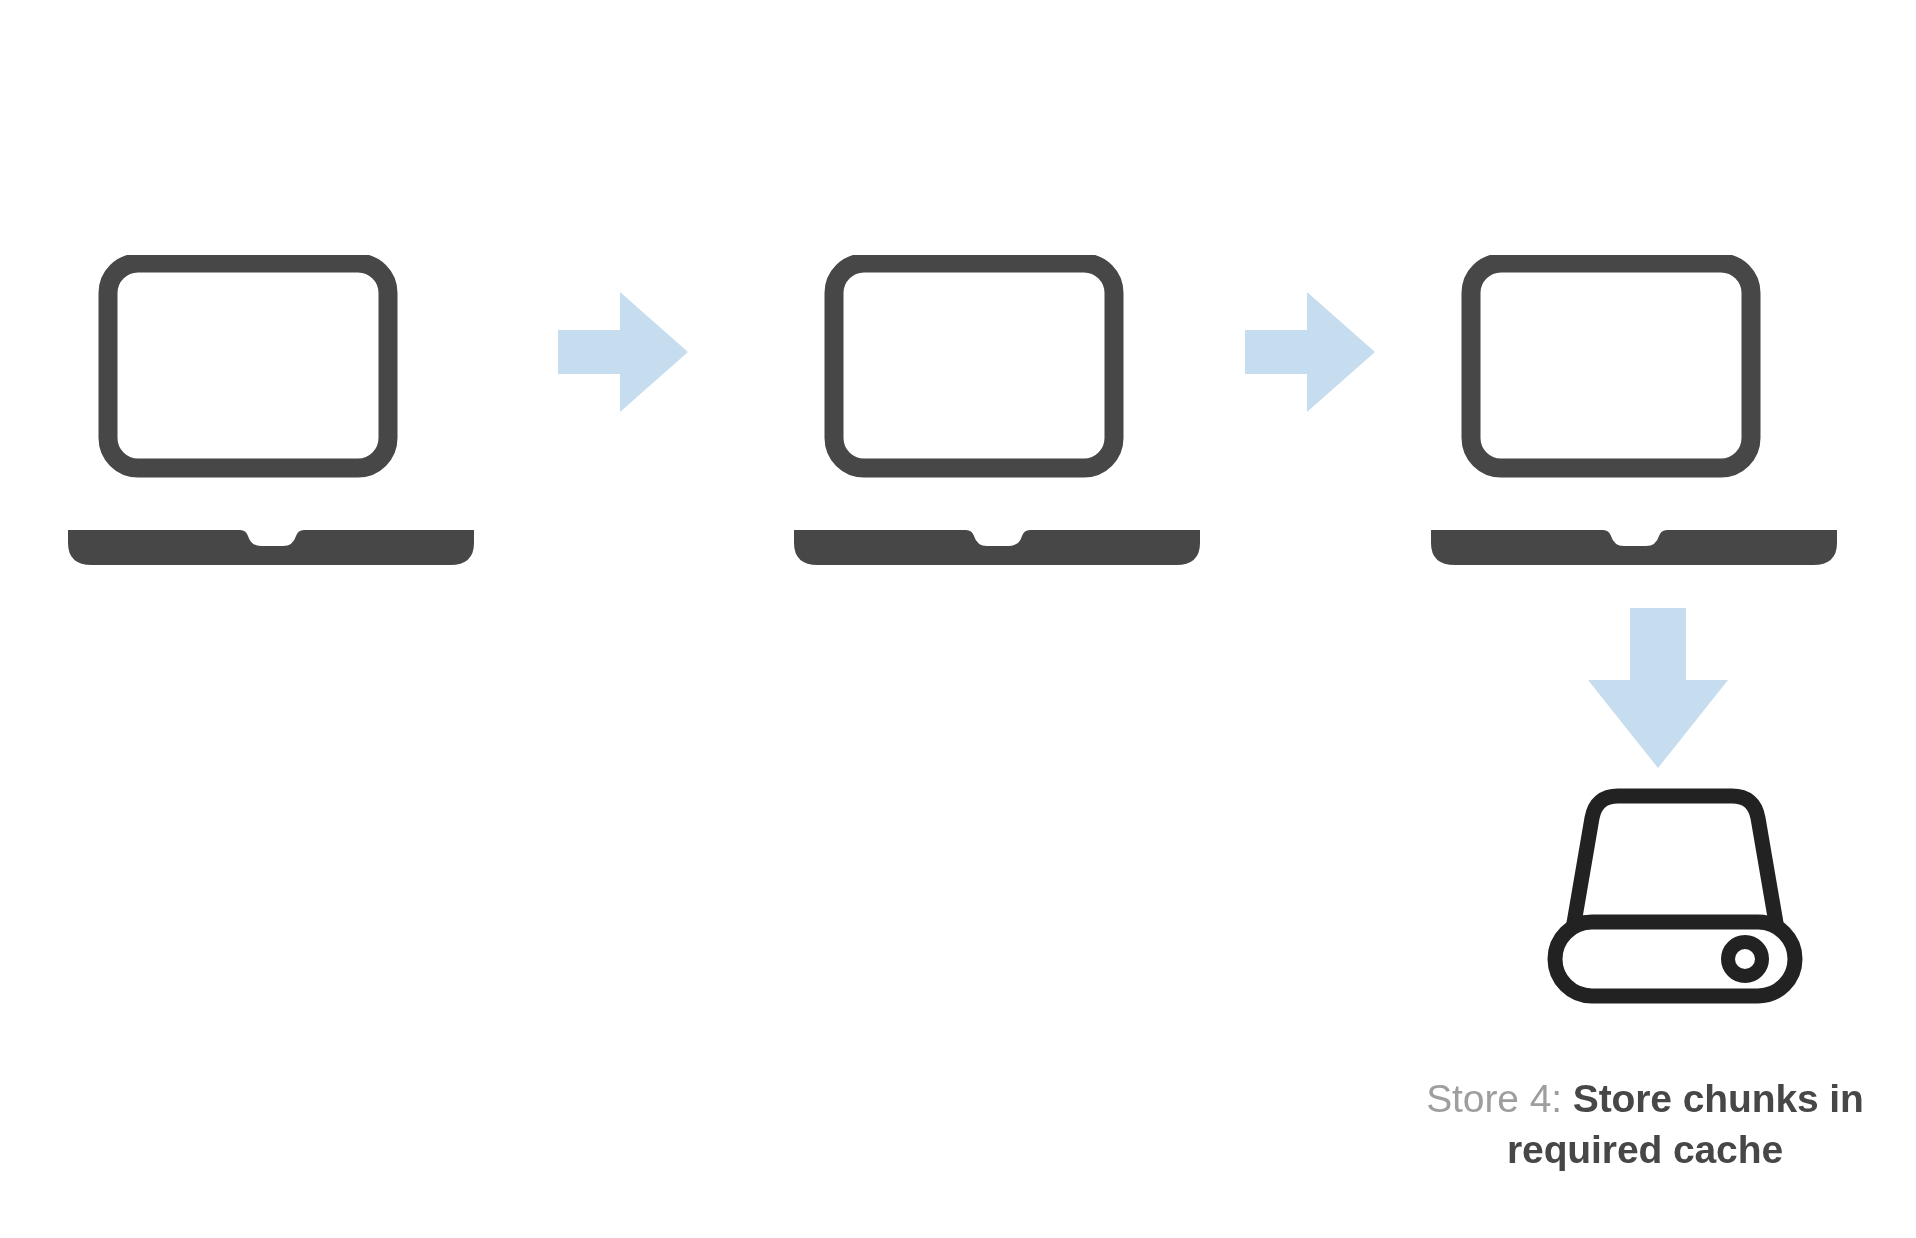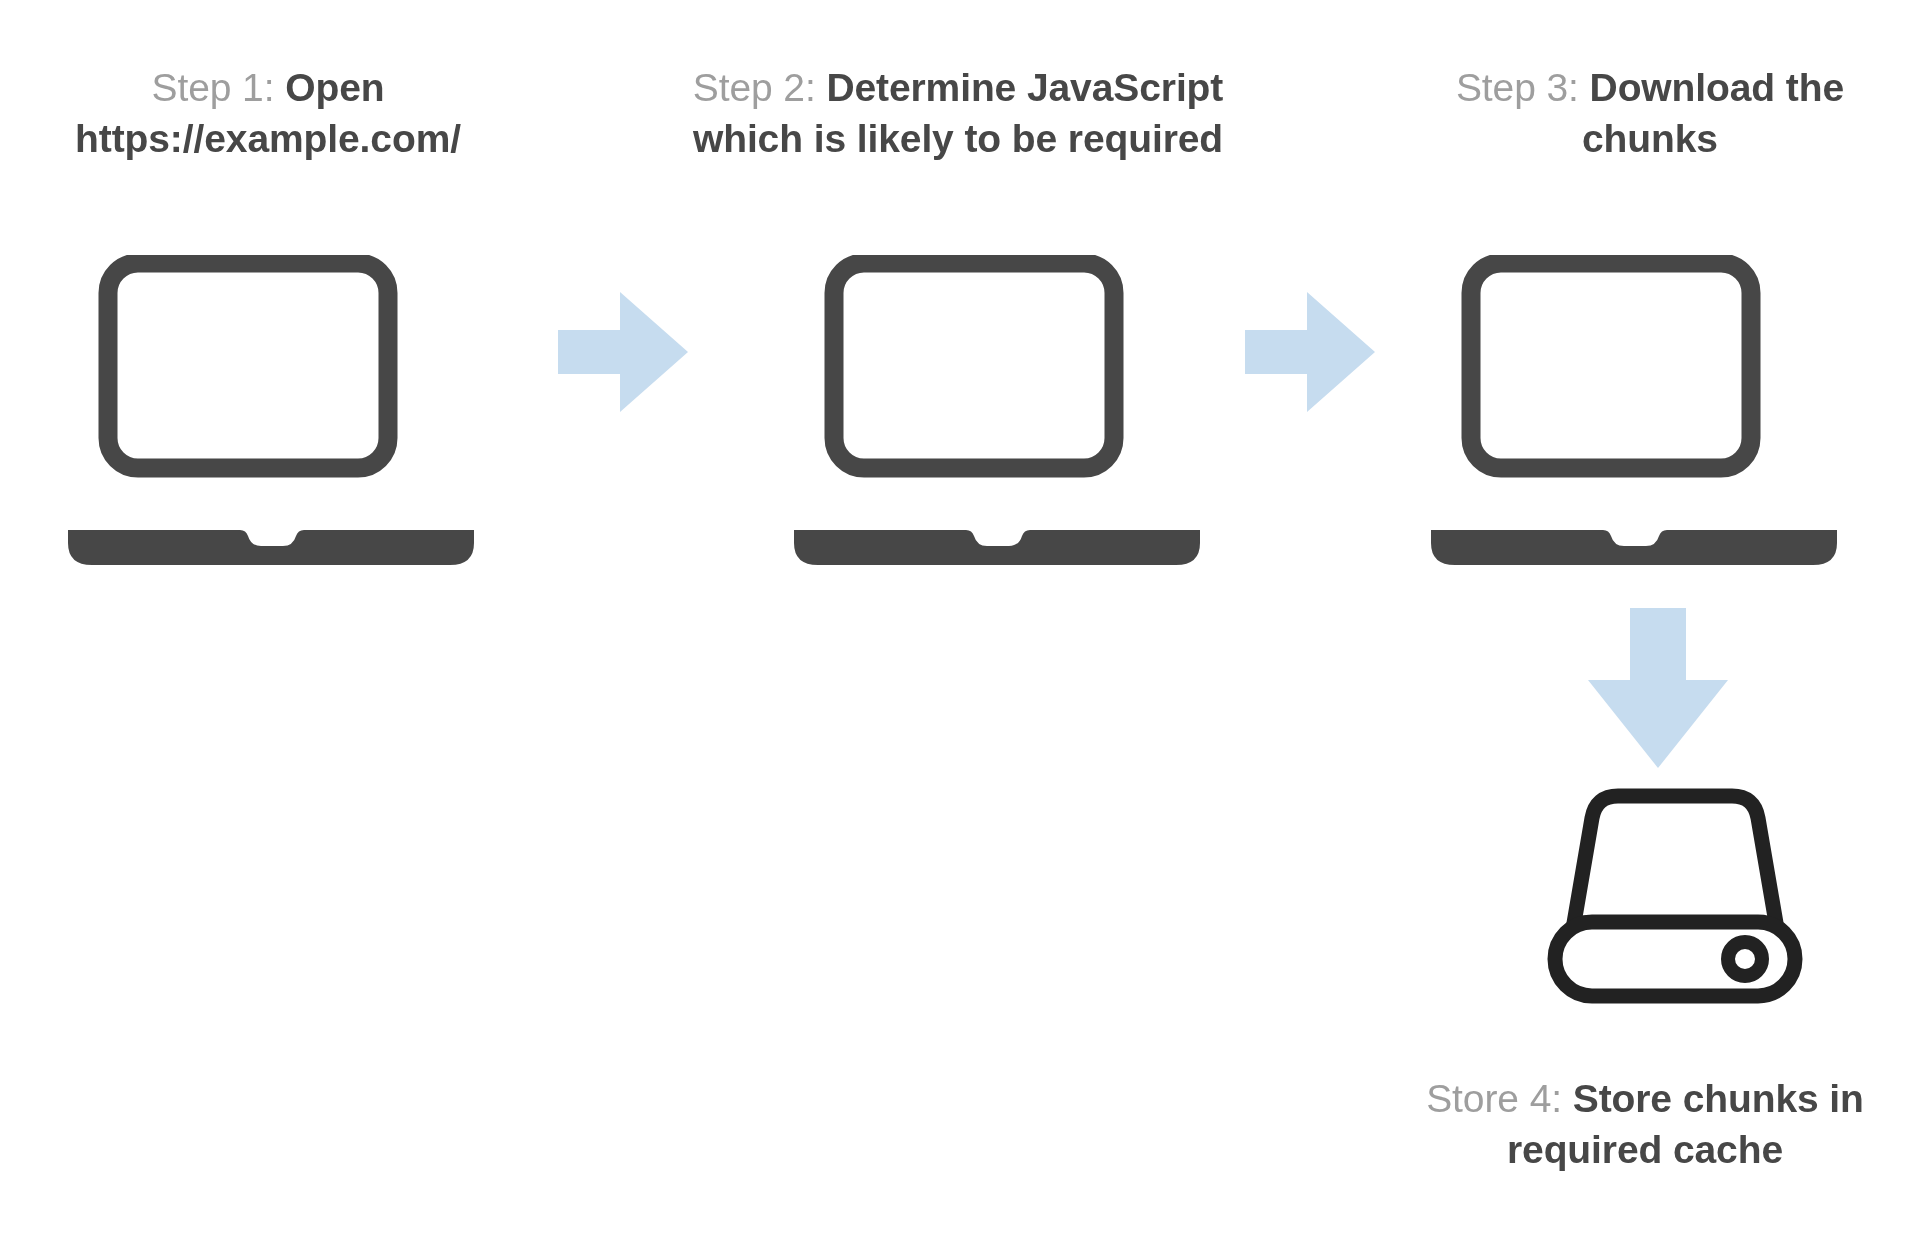--- a/index.html
+++ b/index.html
@@ -67,23 +67,20 @@
     top: 780px;
     width: 270px;
     height: 230px;
   }
 </style>
 </head>
 <body>
 
 <div id="canvas">
 
-  <div class="caption" id="caption-1">
-    <span class="step-prefix">Step 1: </span><span class="step-title">Open https://example.com/</span>
-  </div>
 
   <svg class="laptop" id="laptop-1" viewBox="0 0 420 320">
 
     <rect x="46" y="8" width="280" height="205" rx="30" ry="30" fill="none" stroke="#474747" stroke-width="19"></rect>
 
     <path d="M 6 275
              L 178 275
              q 6 0 8 6
              q 3 10 13 10
              L 221 291
@@ -94,23 +91,20 @@
              q 0 22 -24 22
              L 30 310
              q -24 0 -24 -22
              Z" fill="#474747"></path>
   </svg>
 
   <svg class="arrow" id="arrow-1" viewBox="0 0 130 120">
     <path d="M 0 38 L 62 38 L 62 0 L 130 60 L 62 120 L 62 82 L 0 82 Z" fill="#c6dcef"></path>
   </svg>
 
-  <div class="caption" id="caption-2">
-    <span class="step-prefix">Step 2: </span><span class="step-title">Determine JavaScript which is likely to be required</span>
-  </div>
 
   <svg class="laptop" id="laptop-2" viewBox="0 0 420 320">
     <rect x="46" y="8" width="280" height="205" rx="30" ry="30" fill="none" stroke="#474747" stroke-width="19"></rect>
     <path d="M 6 275
              L 178 275
              q 6 0 8 6
              q 3 10 13 10
              L 221 291
              q 10 0 13 -10
              q 2 -6 8 -6
@@ -119,23 +113,20 @@
              q 0 22 -24 22
              L 30 310
              q -24 0 -24 -22
              Z" fill="#474747"></path>
   </svg>
 
   <svg class="arrow" id="arrow-2" viewBox="0 0 130 120">
     <path d="M 0 38 L 62 38 L 62 0 L 130 60 L 62 120 L 62 82 L 0 82 Z" fill="#c6dcef"></path>
   </svg>
 
-  <div class="caption" id="caption-3">
-    <span class="step-prefix">Step 3: </span><span class="step-title">Download the chunks</span>
-  </div>
 
   <svg class="laptop" id="laptop-3" viewBox="0 0 420 320">
     <rect x="46" y="8" width="280" height="205" rx="30" ry="30" fill="none" stroke="#474747" stroke-width="19"></rect>
     <path d="M 6 275
              L 178 275
              q 6 0 8 6
              q 3 10 13 10
              L 221 291
              q 10 0 13 -10
              q 2 -6 8 -6

